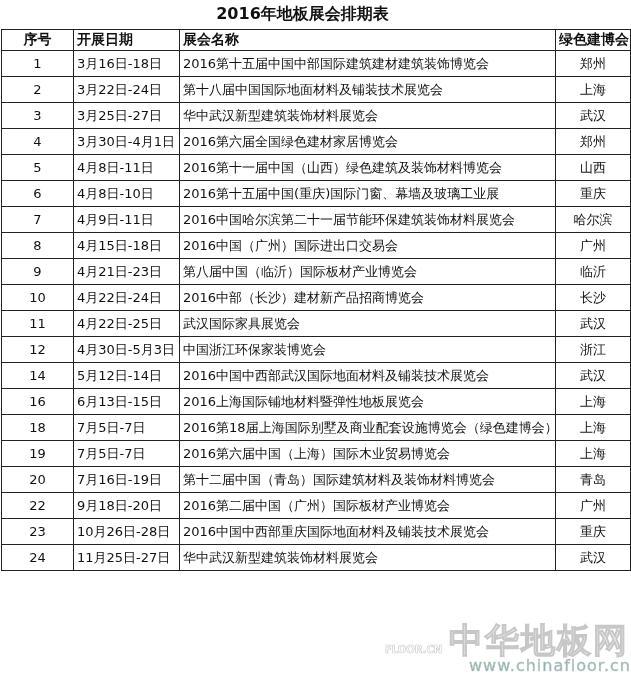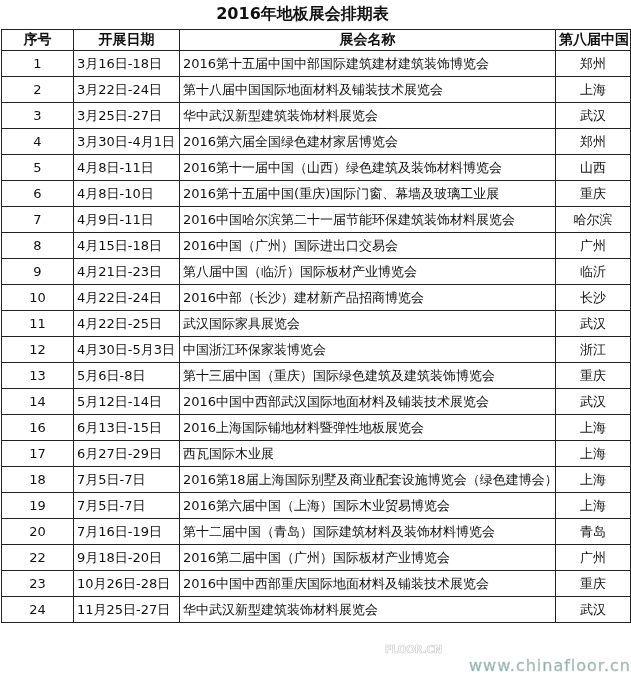--- a/index.html
+++ b/index.html
@@ -4,21 +4,21 @@
 <style>
   html, body { margin: 0; padding: 0; background: #ffffff; }
   body { width: 631px; height: 675px; overflow: hidden; position: relative;
          font-family: "DejaVu Sans", "Liberation Sans", sans-serif; color: #111; }
   .title { position: absolute; left: 0; top: 4px; width: 605px; text-align: center;
            font-size: 16px; font-weight: bold; letter-spacing: 0px; }
   table.sched { position: absolute; left: 1px; top: 29px; border-collapse: collapse;
                 table-layout: fixed; width: 629px; }
   table.sched th, table.sched td { border: 1px solid #222; padding: 0 3px; white-space: nowrap;
                 overflow: hidden; font-size: 13px; }
-  table.sched th { height: 20px; font-weight: bold; font-size: 14px; text-align: center; }
+  table.sched th { height: 20px; font-weight: bold; font-size: 14px; text-align: left; }
   table.sched td { height: 25px; }
   col.c1 { width: 72px; } col.c2 { width: 106px; } col.c3 { width: 376px; } col.c4 { width: 75px; }
   .center { text-align: center !important; }
   .watermark { position: absolute; left: 385px; top: 618px; width: 246px; height: 57px;
                pointer-events: none; opacity: 0.55; }
   .wm-cn { position: absolute; right: 2px; top: 0px; font-size: 34px; font-weight: bold;
            color: #ffffff; -webkit-text-stroke: 1px #9a9a9a; letter-spacing: 2px; }
   .wm-floor { position: absolute; left: 0px; top: 26px; font-size: 10px; font-weight: bold;
               color: #ffffff; -webkit-text-stroke: 0.6px #9a9a9a; }
   .wm-url { position: absolute; right: 0px; top: 38px; font-size: 16px; color: #0f766e;
@@ -34,21 +34,21 @@
       <col class="c1">
       <col class="c2">
       <col class="c3">
       <col class="c4">
     </colgroup>
   <thead>
     <tr>
       <th class="center">序号</th>
       <th>开展日期</th>
       <th>展会名称</th>
-      <th>第八届中国</th>
+      <th>绿色建博会</th>
     </tr>
   </thead>
   <tbody id="rows">
       <tr>
         <td class="center">1</td>
         <td>3月16日-18日</td>
         <td>2016第十五届中国中部国际建筑建材建筑装饰博览会</td>
         <td class="center">郑州</td>
       </tr>
       <tr>
@@ -111,41 +111,29 @@
         <td>武汉国际家具展览会</td>
         <td class="center">武汉</td>
       </tr>
       <tr>
         <td class="center">12</td>
         <td>4月30日-5月3日</td>
         <td>中国浙江环保家装博览会</td>
         <td class="center">浙江</td>
       </tr>
       <tr>
-        <td class="center">13</td>
-        <td>5月6日-8日</td>
-        <td>第十三届中国（重庆）国际绿色建筑及建筑装饰博览会</td>
-        <td class="center">重庆</td>
-      </tr>
-      <tr>
         <td class="center">14</td>
         <td>5月12日-14日</td>
         <td>2016中国中西部武汉国际地面材料及铺装技术展览会</td>
         <td class="center">武汉</td>
       </tr>
       <tr>
         <td class="center">16</td>
         <td>6月13日-15日</td>
         <td> 2016上海国际铺地材料暨弹性地板展览会</td>
-        <td class="center">上海</td>
-      </tr>
-      <tr>
-        <td class="center">17</td>
-        <td>6月27日-29日</td>
-        <td>西瓦国际木业展</td>
         <td class="center">上海</td>
       </tr>
       <tr>
         <td class="center">18</td>
         <td>7月5日-7日</td>
         <td>2016第18届上海国际别墅及商业配套设施博览会（绿色建博会）</td>
         <td class="center">上海</td>
       </tr>
       <tr>
         <td class="center">19</td>
@@ -174,15 +162,16 @@
       <tr>
         <td class="center">24</td>
         <td>11月25日-27日</td>
         <td>华中武汉新型建筑装饰材料展览会</td>
         <td class="center">武汉</td>
       </tr>
     </tbody>
 </table>
 
 <div class="watermark">
+  <div class="wm-cn">中华地板网</div>
   <div class="wm-floor">FLOOR.CN</div>
   <div class="wm-url">www.chinafloor.cn</div>
 </div>
 
 </body></html>

